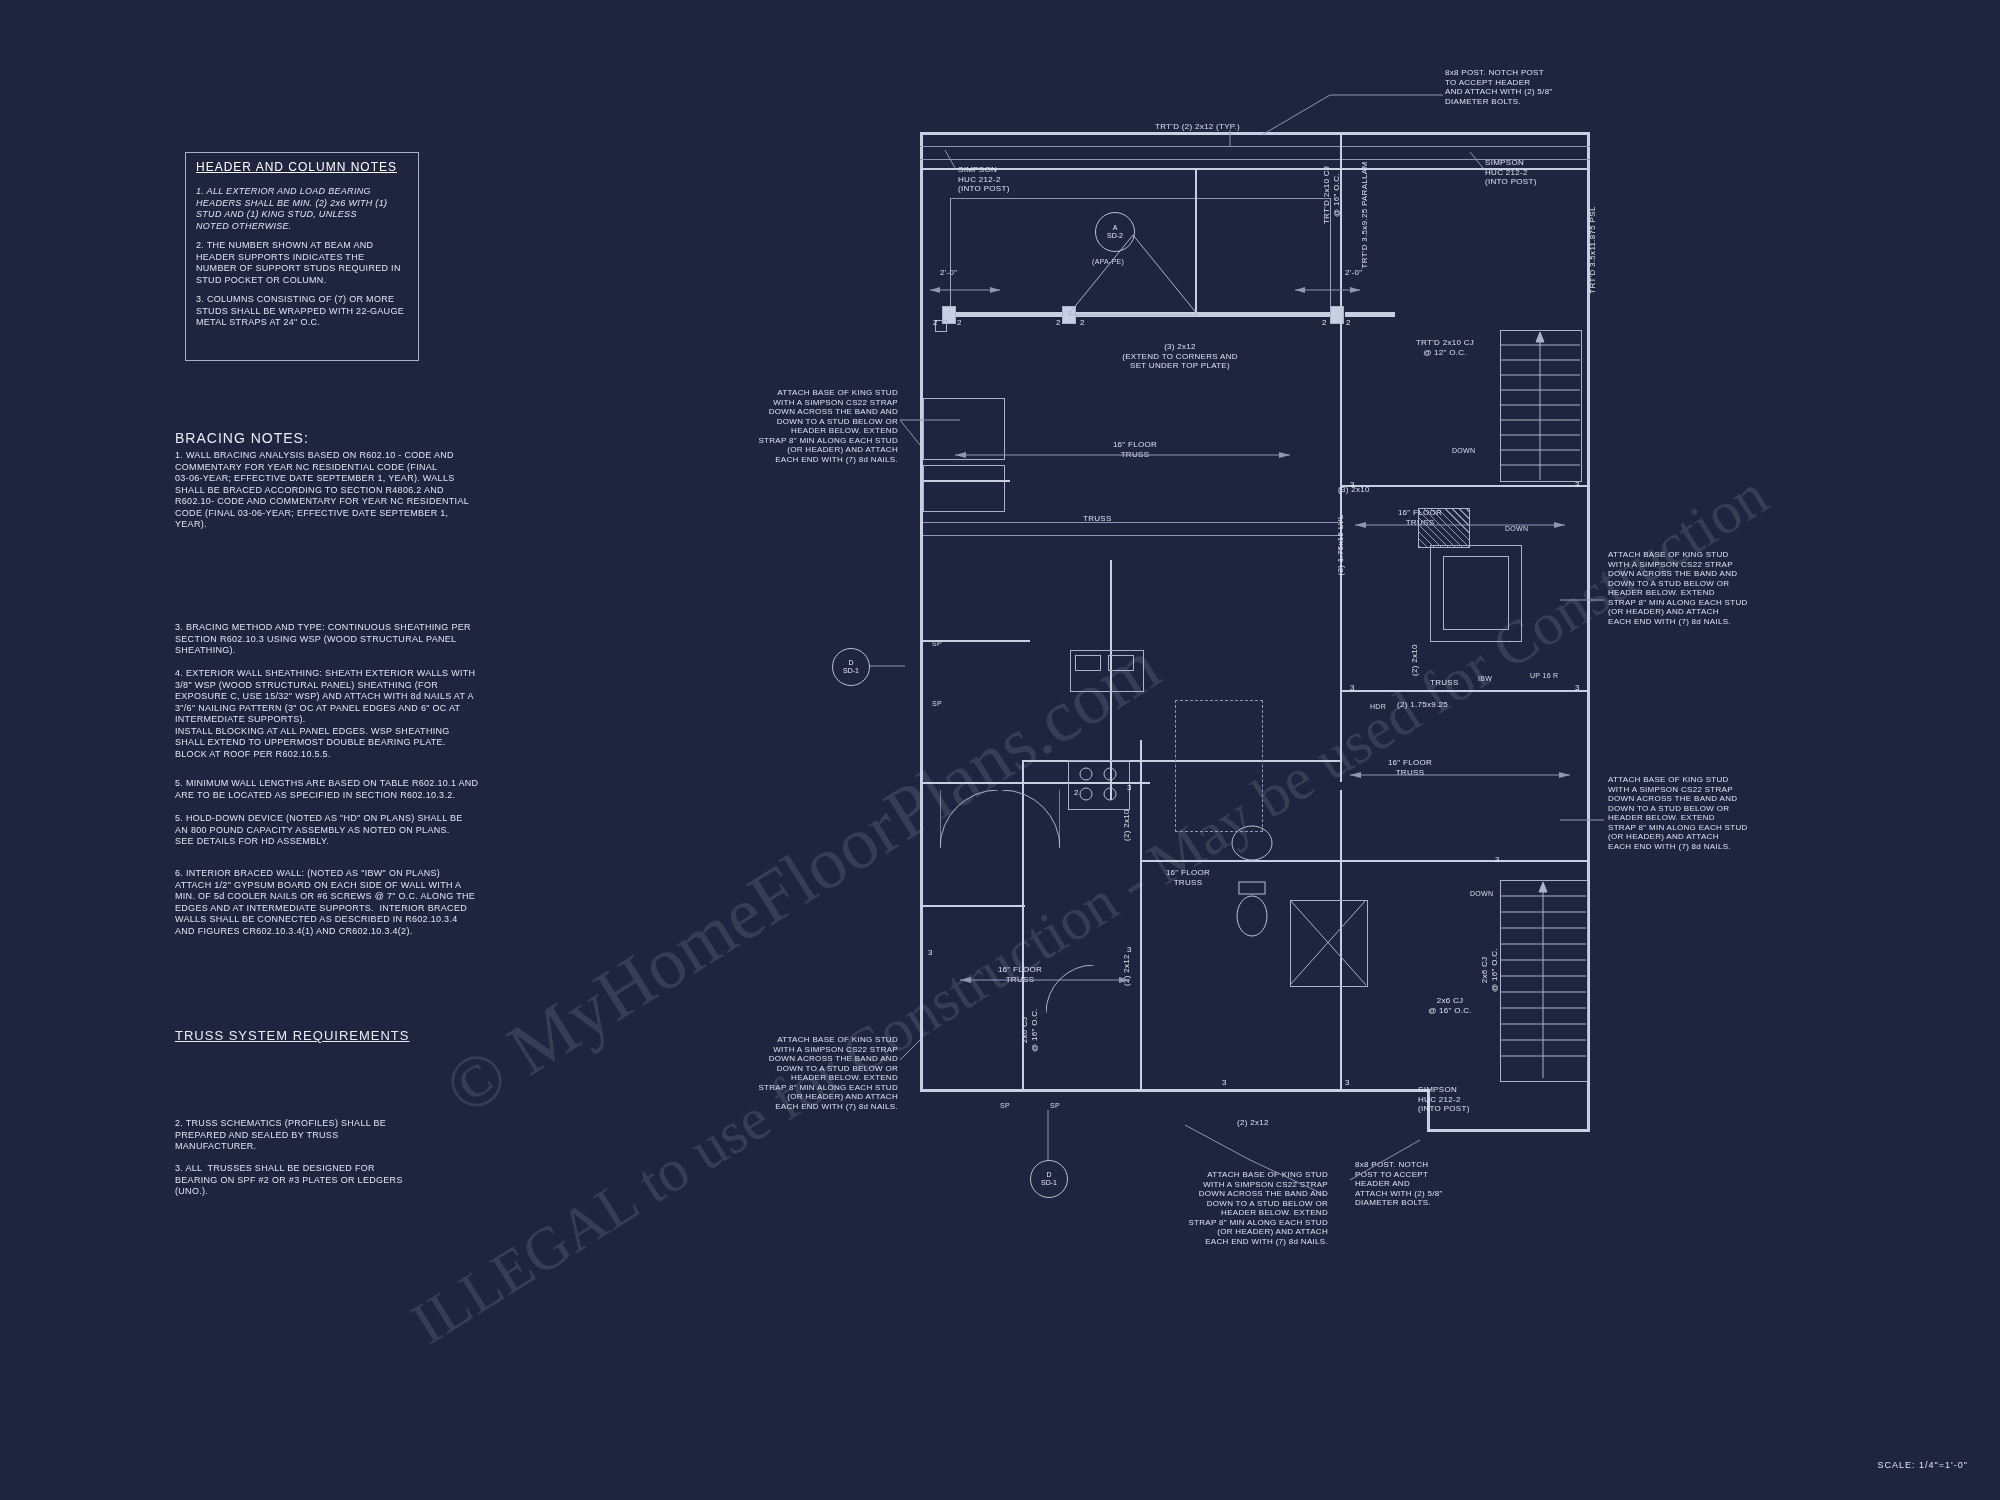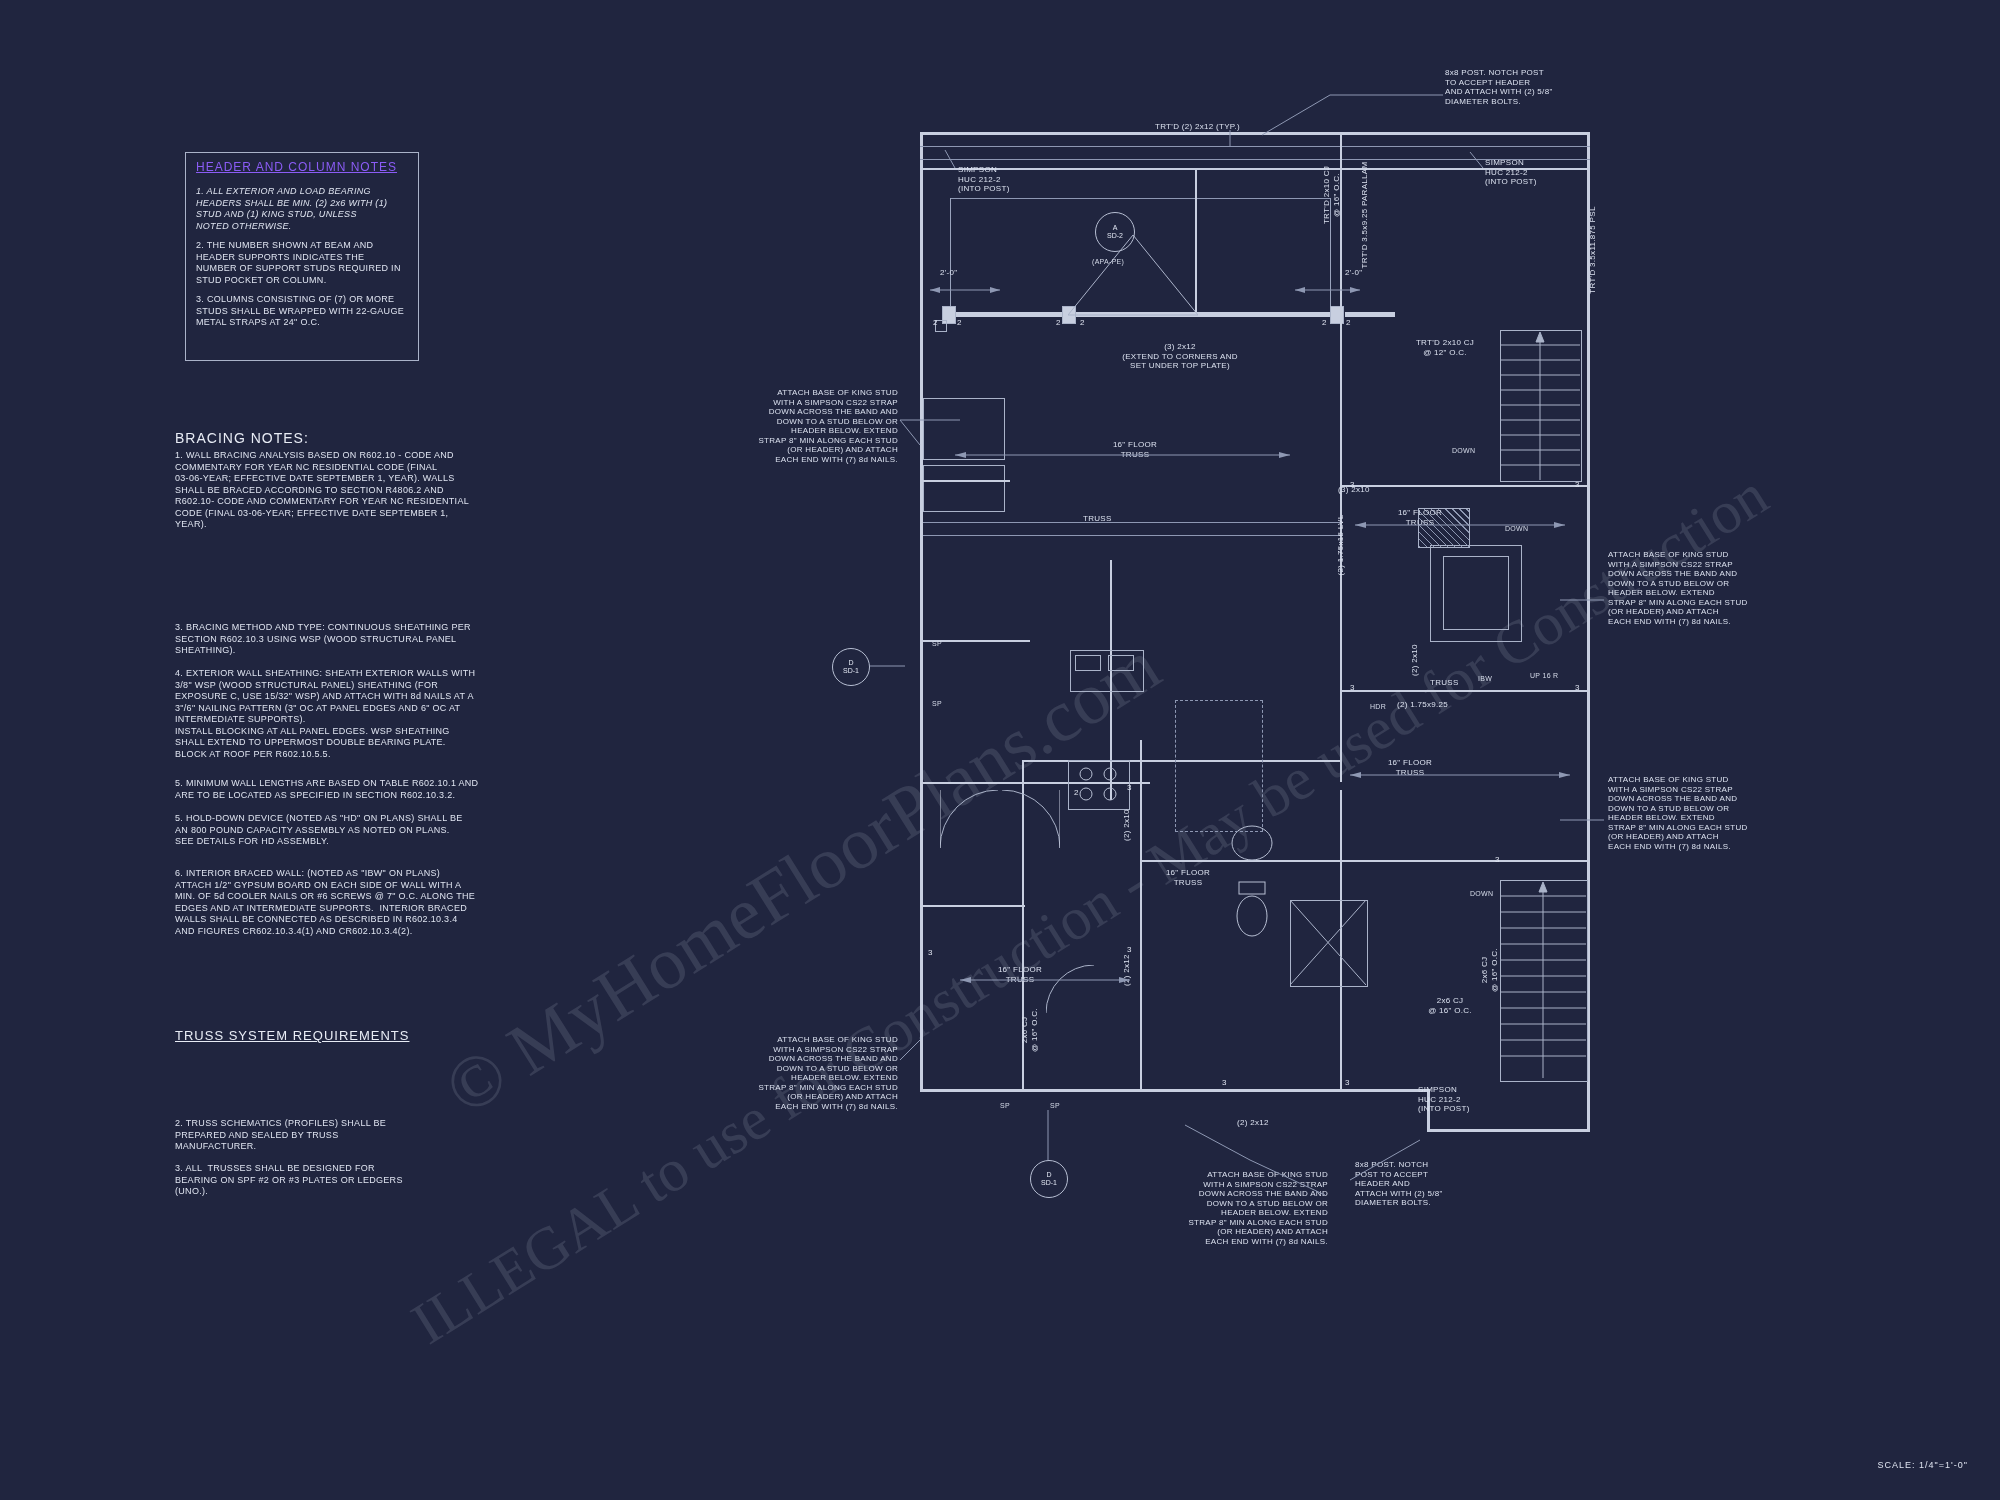--- a/index.html
+++ b/index.html
@@ -1,20 +1,20 @@
 <!DOCTYPE html>
 <html><head>
 <meta charset="utf-8">
 <style>
   html,body{margin:0;padding:0;background:#20253f;}
   body{width:2000px;height:1500px;overflow:hidden;font-family:"Liberation Sans",sans-serif;color:#e8ecf5;}
   #sheet{position:relative;width:2000px;height:1500px;background:#20253f;}
 
   .txt{position:absolute;white-space:pre;letter-spacing:.3px;}
-  .note-title{font-size:12px;text-decoration:underline;letter-spacing:1px;color:#8b5cf6;}
+  .note-title{font-size:12px;text-decoration:underline;letter-spacing:1px;color:#ffffff;}
   .note-body{font-size:9px;line-height:11.5px;color:#dfe4f0;}
   .lbl{font-size:8px;line-height:9.5px;color:#dbe1ef;text-align:center;}
   .lbl.l{text-align:left;}
   .lbl.r{text-align:right;}
   .tiny{font-size:7px;line-height:8.5px;color:#d6dcea;}
   .num{font-size:8px;color:#dfe4f0;}
 
   .box{position:absolute;border:1px solid #aab3c9;}
   .vline{position:absolute;width:0;border-left:1px solid #9aa4bd;}
   .wall{position:absolute;background:#c8cfe0;}

